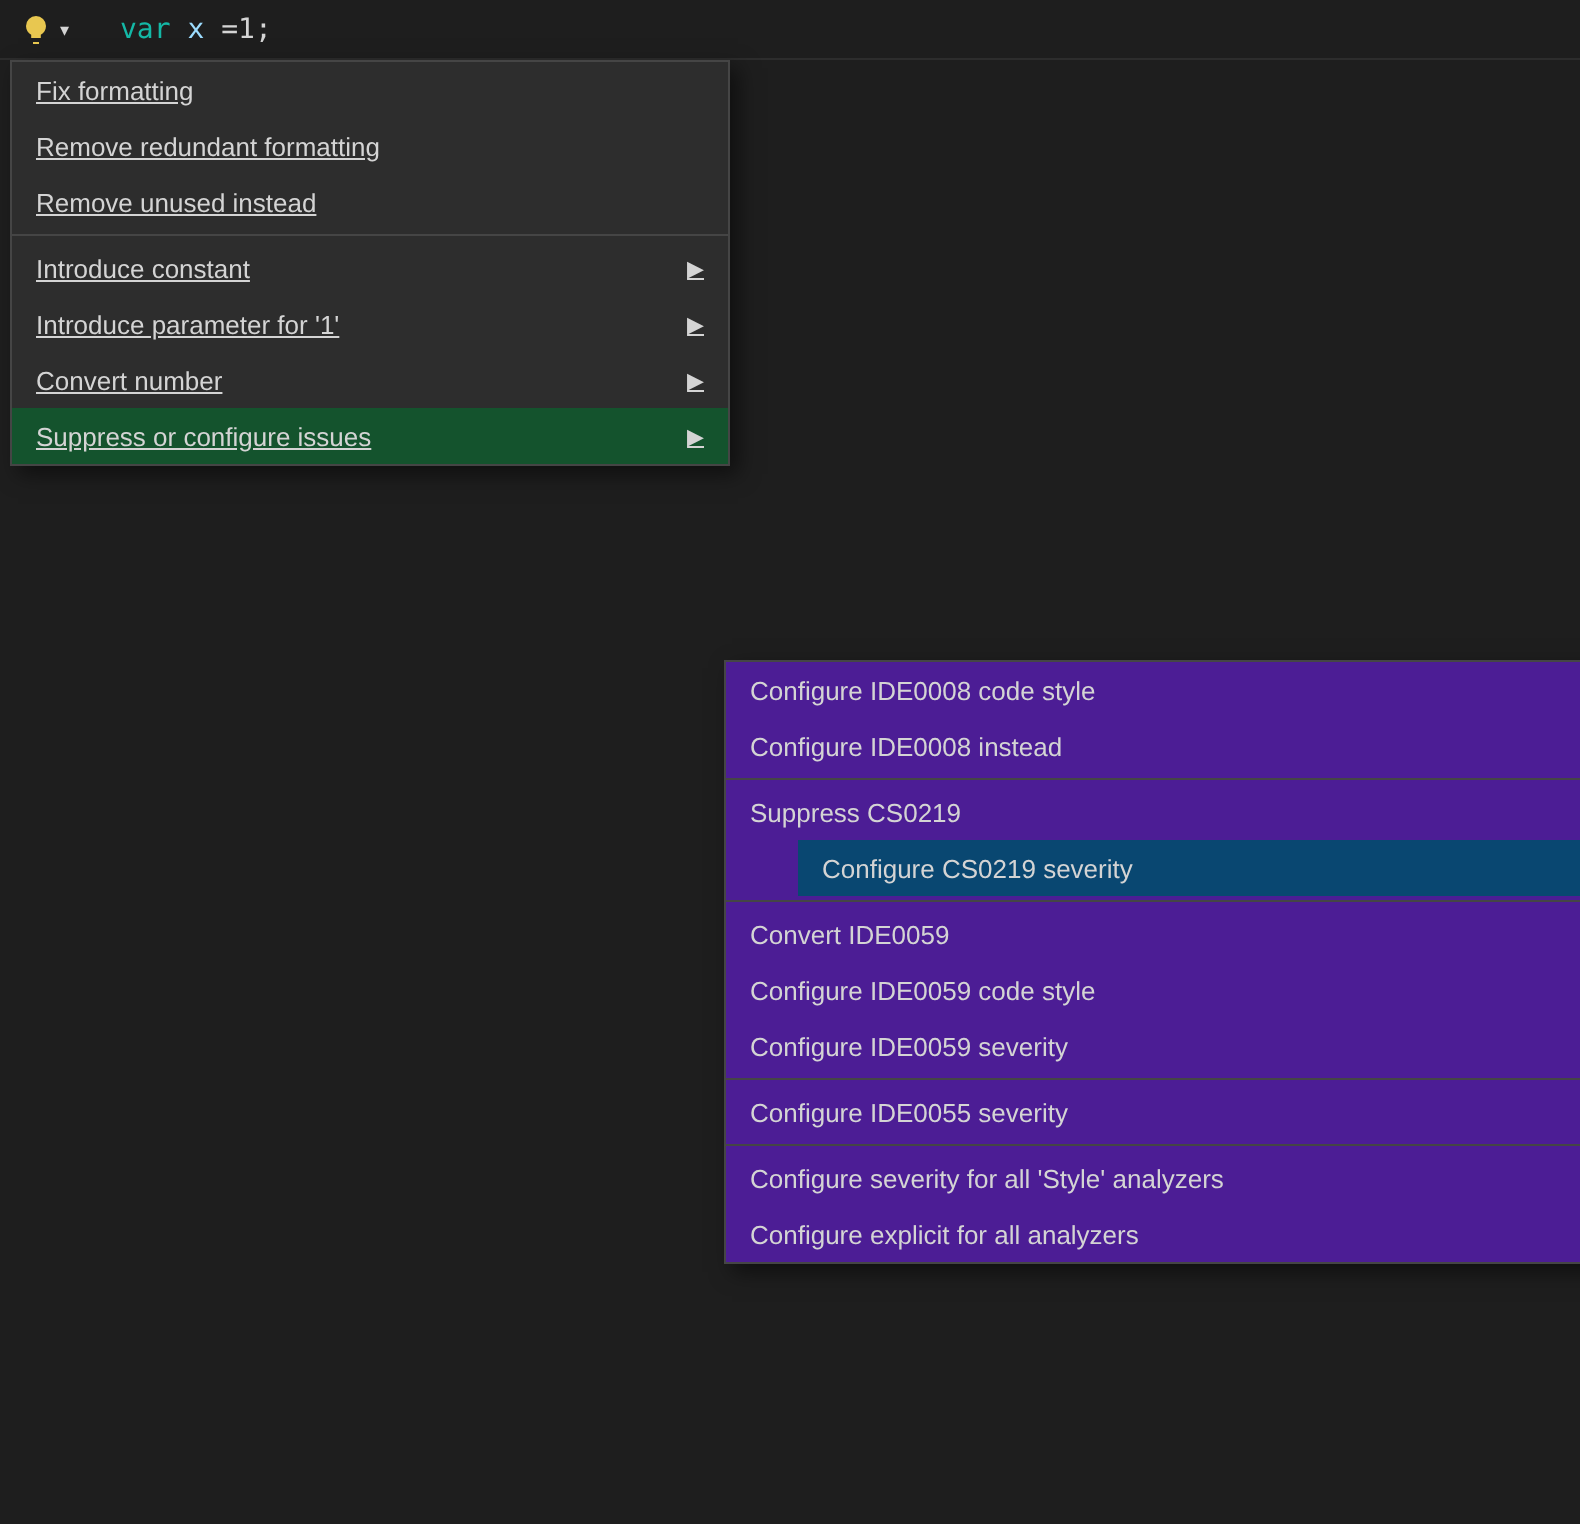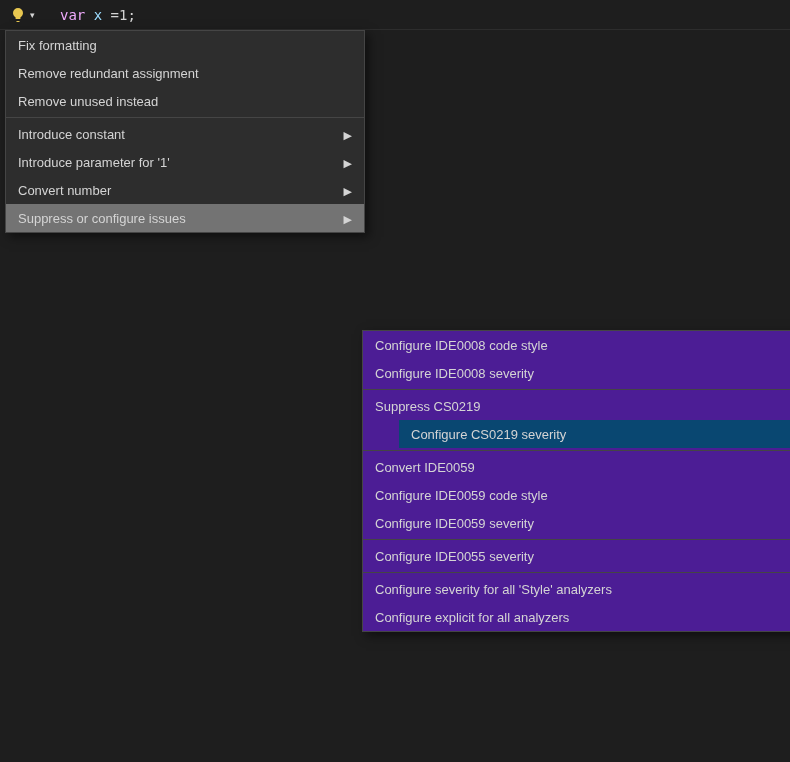--- a/index.html
+++ b/index.html
@@ -78,31 +78,32 @@
       left: 5px;
       width: 360px;
       background-color: #2d2d2d;
       border: 1px solid #454545;
       box-shadow: 4px 4px 10px rgba(0,0,0,0.5);
       z-index: 100;
     }
 
     .menu-item {
       display: flex;
-      align-items: flex-end;
+      align-items: center;
       justify-content: space-between;
       padding: 6px 12px;
       cursor: pointer;
       color: #d4d4d4;
       font-size: 13px;
       min-height: 28px;
+      text-decoration: underline;
     }
 
     .menu-item.active {
-      background-color: #737373;
+      background-color: #14532d;
     }
 
     .menu-separator {
       height: 1px;
       background-color: #454545;
       margin: 2px 0;
     }
 
     .menu-arrow {
       font-size: 11px;
@@ -149,35 +150,35 @@
 <div class="editor-bg"></div>
 
 <div class="editor-top-bar">
   <div class="lightbulb-icon">
     <svg width="16" height="16" viewBox="0 0 16 16">
       <path class="lightbulb-svg" d="M8 1a5 5 0 0 1 5 5c0 1.9-1.05 3.55-2.6 4.4V12H5.6v-1.6C4.05 9.55 3 7.9 3 6a5 5 0 0 1 5-5zm-1.5 13h3v1h-3v-1z" fill="#e8c750"></path>
     </svg>
   </div>
   <span class="dropdown-arrow">▾</span>
   <div class="editor-code">
-    <span style="color: #f0abfc;">var</span>
+    <span style="color: #14b8a6;">var</span>
     <span style="color: #d4d4d4;"> </span>
     <span style="color: #9cdcfe;">x</span>
     <span style="color: #d4d4d4;">=1;</span>
   </div>
 </div>
 
 <div class="context-menu-left">
 
   <div class="menu-item">
     <span>Fix formatting</span>
   </div>
 
   <div class="menu-item">
-    <span>Remove redundant assignment</span>
+    <span>Remove redundant formatting</span>
   </div>
 
   <div class="menu-item">
     <span>Remove unused instead</span>
   </div>
 
 
   <div class="menu-separator"></div>
 
   <div class="menu-item">
@@ -203,21 +204,21 @@
 </div>
 
 <div class="context-menu-right">
 
   <div class="submenu-item">
     <span>Configure IDE0008 code style</span>
     <span class="menu-arrow">▶</span>
   </div>
 
   <div class="submenu-item">
-    <span>Configure IDE0008 severity</span>
+    <span>Configure IDE0008 instead</span>
     <span class="menu-arrow">▶</span>
   </div>
 
   <div class="submenu-separator"></div>
 
   <div class="submenu-item">
     <span>Suppress CS0219</span>
     <span class="menu-arrow">▶</span>
   </div>
 

